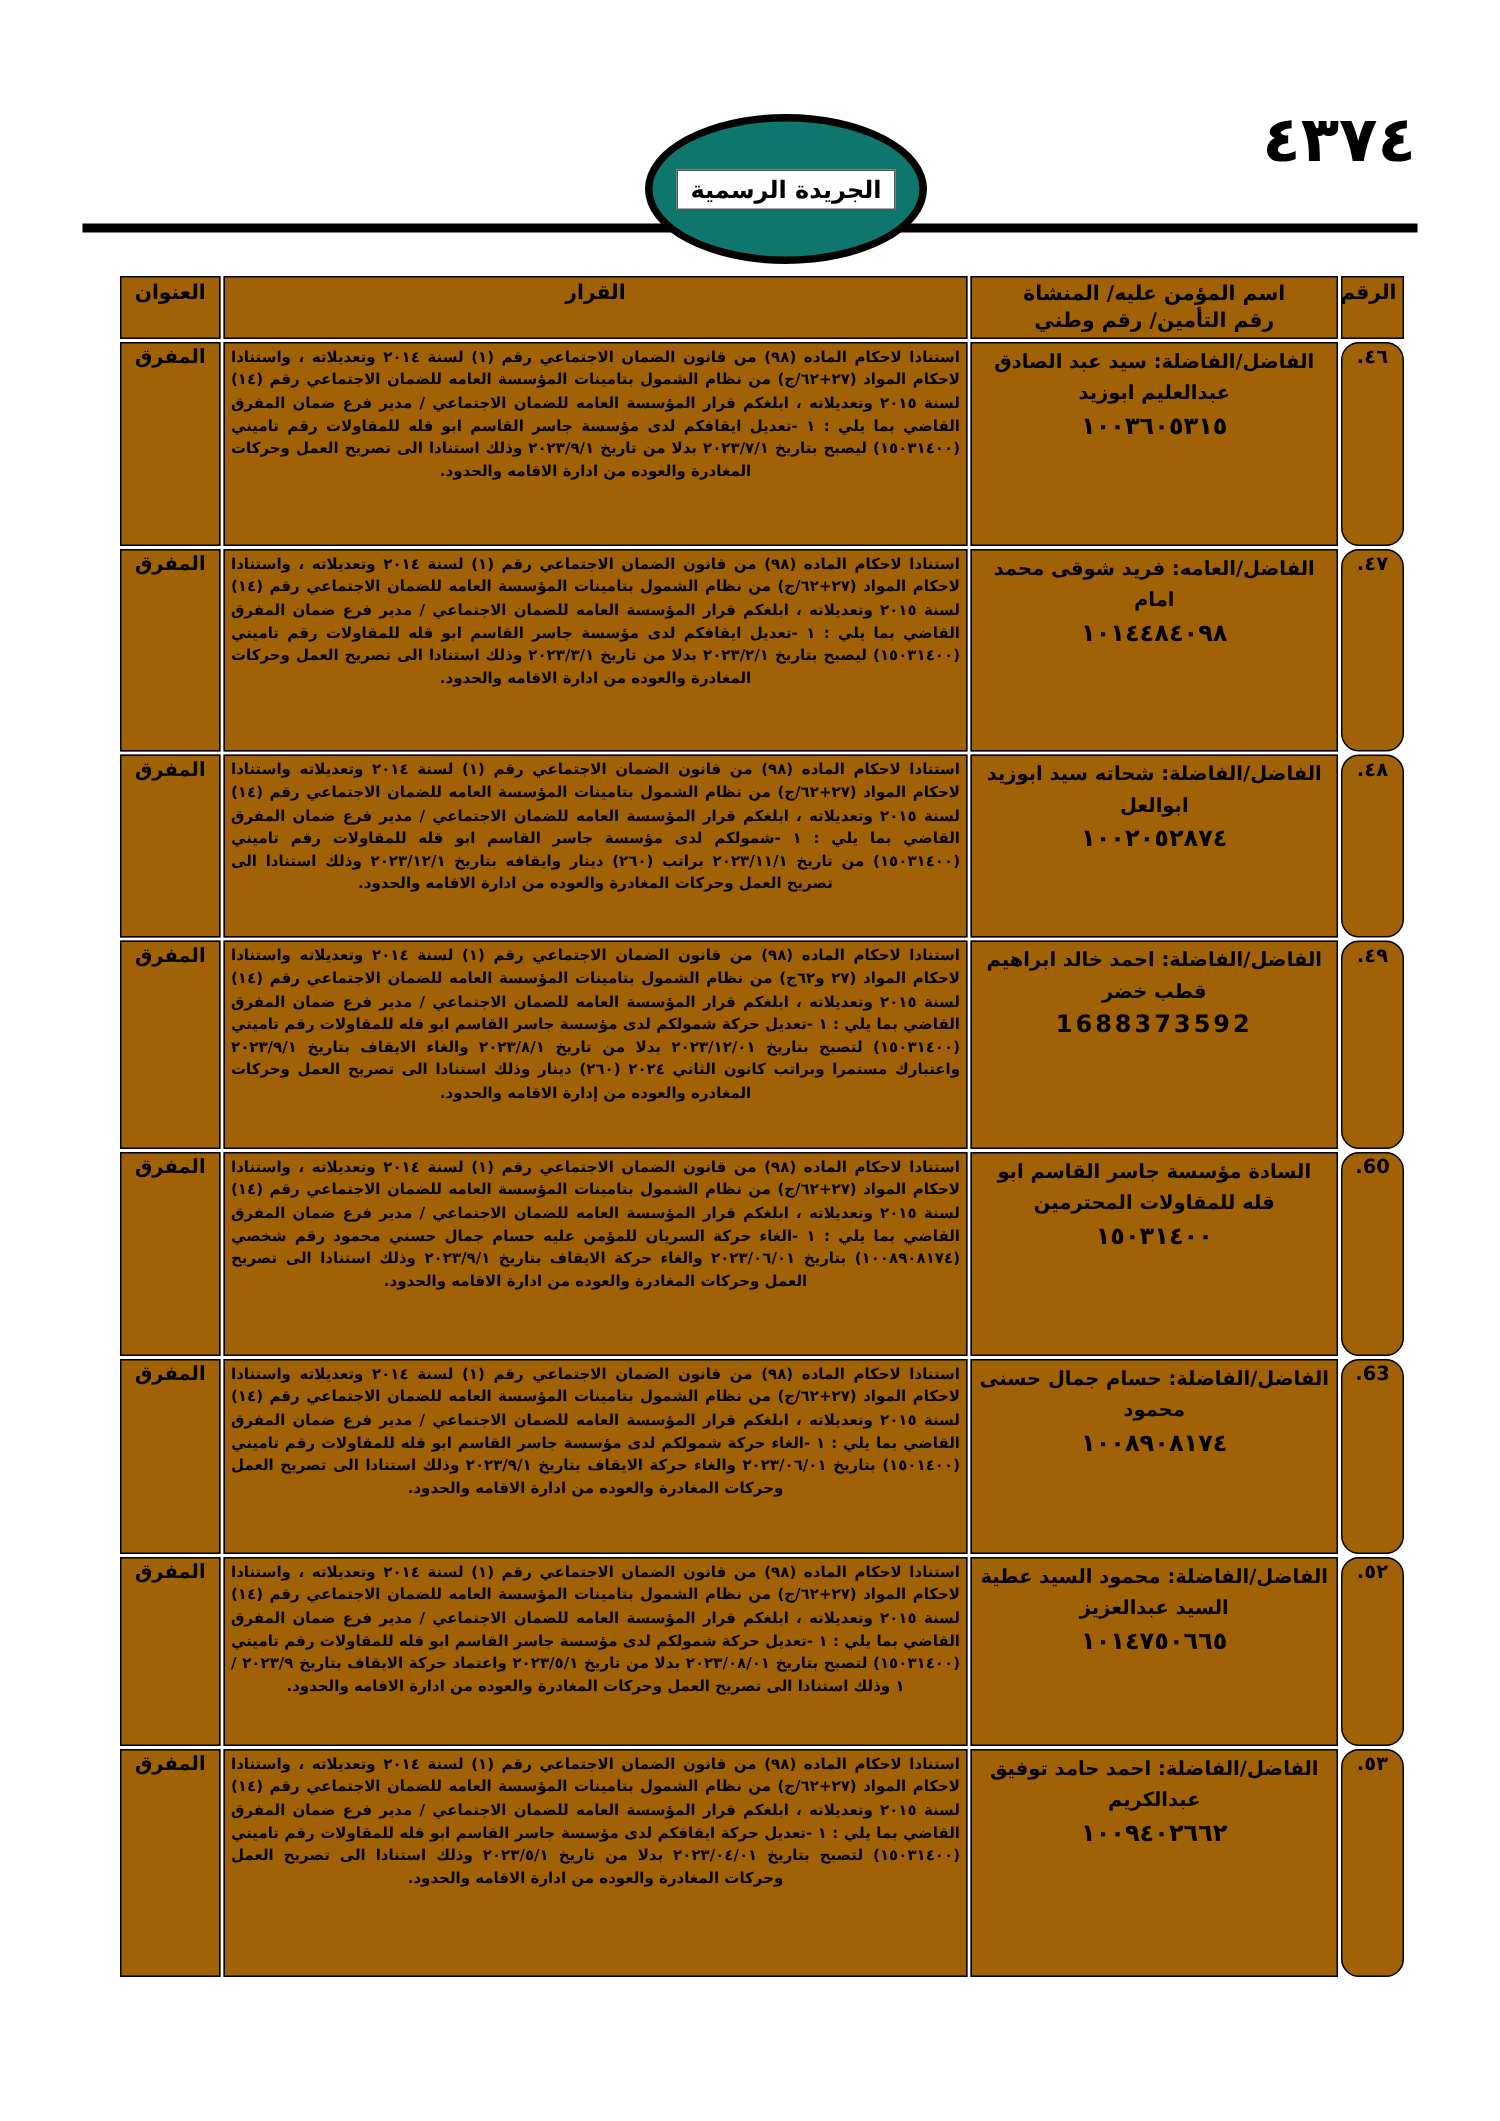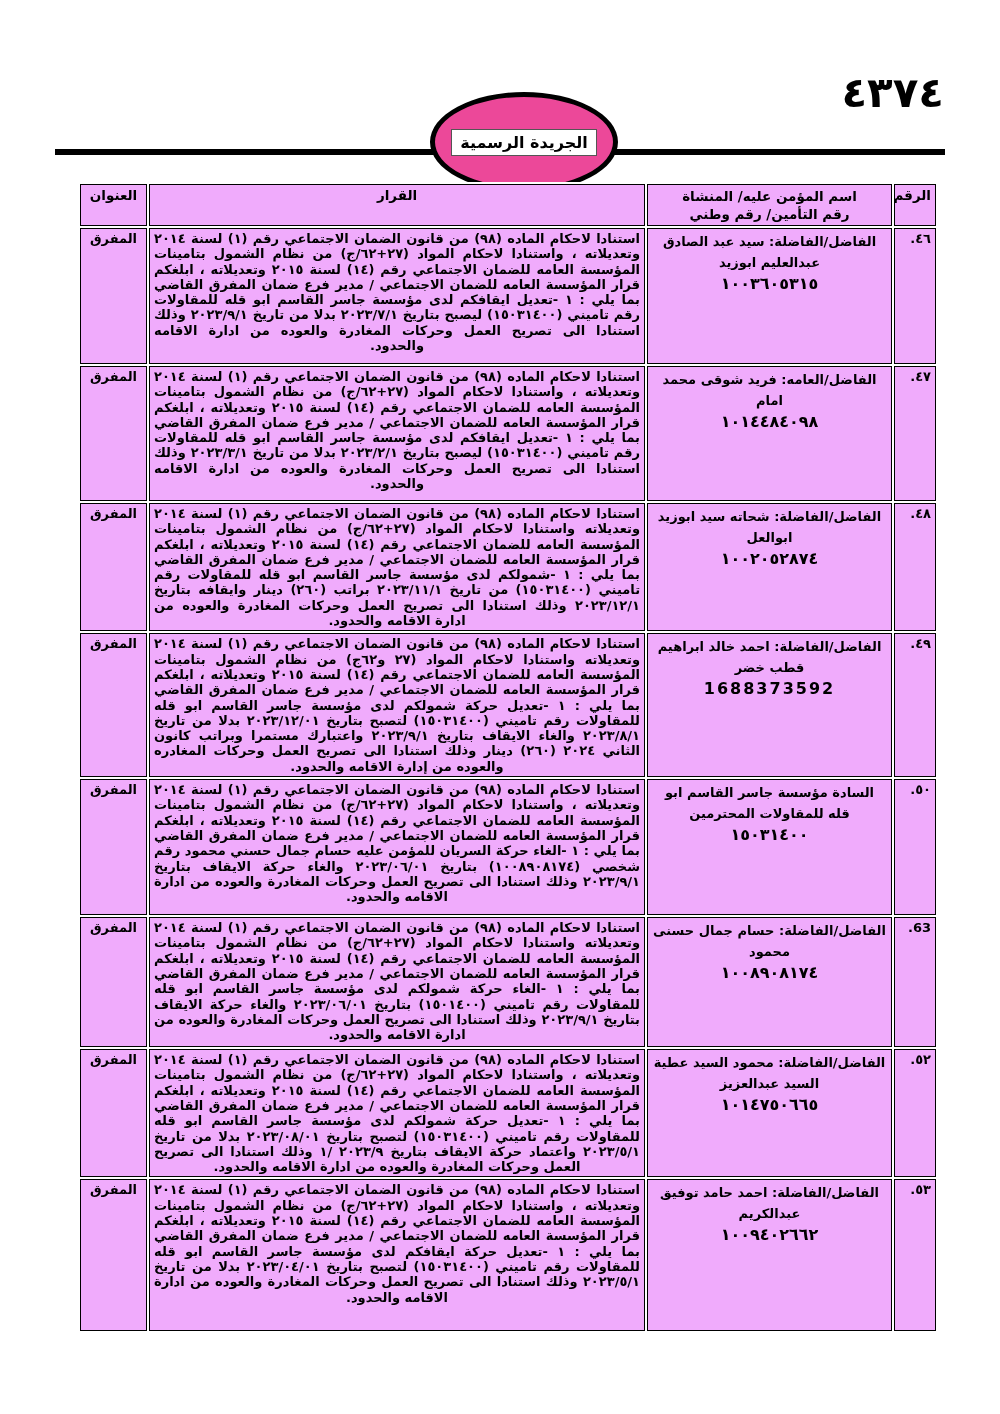--- a/index.html
+++ b/index.html
@@ -16,74 +16,74 @@
   .page-number{
     position:absolute;top:68px;left:852px;width:92px;
     font-size:42px;font-weight:bold;
     letter-spacing:1px;
   }
   .header-rule{
     position:absolute;top:149px;left:55px;width:890px;height:6px;
     background:#000;
   }
   .gazette-ellipse{
-    position:absolute;top:92px;left:430px;width:188px;height:100px;
-    background:#ec4899;border:5px solid #000;border-radius:50%;
+    position:absolute;top:76px;left:430px;width:188px;height:100px;
+    background:#0f766e;border:5px solid #000;border-radius:50%;
     display:flex;align-items:center;justify-content:center;
     box-sizing:border-box;
   }
   .gazette-title-box{
     border:1.5px solid #555;padding:3px 8px;background:#fff;
     font-size:16px;font-weight:bold;white-space:nowrap;
   }
   
   .gazette-table{
     position:absolute;top:182px;right:62px;
     width:850px;
     border-collapse:separate;border-spacing:2px;
     background:#fff;
     table-layout:fixed;
   }
   .gazette-table td,.gazette-table th{
     border:1.8px solid #000;
     vertical-align:top;
     padding:2px 4px;
     box-sizing:border-box;
-    background:#f0abfc;
+    background:#a16207;
     font-weight:bold;
   }
   col.c-serial{width:42px;}
   col.c-name{width:245px;}
   col.c-decision{width:496px;}
   col.c-address{width:67px;}
   thead th{
     font-size:13.5px;text-align:center;vertical-align:top;padding-top:3px;
     height:40px;font-weight:bold;
   }
   .hdr-two-line{line-height:18px;}
   tbody tr.row-0 td{height:136px;}
   tbody tr.row-1 td{height:135px;}
   tbody tr.row-2 td{height:122px;}
   tbody tr.row-3 td{height:139px;}
   tbody tr.row-4 td{height:136px;}
   tbody tr.row-5 td{height:130px;}
   tbody tr.row-6 td{height:126px;}
   tbody tr.row-7 td{height:152px;}
   .serial-cell{
-    font-size:13px;text-align:right;padding-top:4px;
+    font-size:13px;text-align:center;padding-top:4px;border-radius:12px;
   }
   .name-cell{
     text-align:center;font-size:13px;line-height:21px;padding-top:3px;
   }
   .insured-number{
     text-align:center;font-size:16px;letter-spacing:2px;
   }
   .decision-cell{padding:2px 5px;}
   .decision-text{
-    font-size:13px;line-height:15.3px;
+    font-size:10px;line-height:15.3px;
     text-align:justify;text-align-last:center;
     margin:0;
   }
   .address-cell{
     text-align:center;font-size:13px;padding-top:4px;margin-left:32px;
   }
 </style>
 </head>
 <body>
 
@@ -154,21 +154,21 @@
         <td class="name-cell">
           <div>الفاضل/الفاضلة: احمد خالد ابراهيم قطب خضر</div>
           <div class="insured-number">1688373592</div>
         </td>
         <td class="decision-cell">
           <p class="decision-text">استنادا لاحكام الماده (٩٨) من قانون الضمان الاجتماعي رقم (١) لسنة ٢٠١٤ وتعديلاته واستنادا لاحكام المواد (٢٧ و٦٢ج) من نظام الشمول بتامينات المؤسسة العامه للضمان الاجتماعي رقم (١٤) لسنة ٢٠١٥ وتعديلاته ، ابلغكم قرار المؤسسة العامه للضمان الاجتماعي / مدير فرع ضمان المفرق القاضي بما يلي : ١ -تعديل حركة شمولكم لدى مؤسسة جاسر القاسم ابو قله للمقاولات رقم تاميني (١٥٠٣١٤٠٠) لتصبح بتاريخ ٢٠٢٣/١٢/٠١ بدلا من تاريخ ٢٠٢٣/٨/١ والغاء الايقاف بتاريخ ٢٠٢٣/٩/١ واعتبارك مستمرا وبراتب كانون الثاني ٢٠٢٤ (٢٦٠) دينار وذلك استنادا الى تصريح العمل وحركات المغادره والعوده من إدارة الاقامه والحدود.</p>
         </td>
         <td class="address-cell">المفرق</td>
       </tr>
       <tr class="row-4">
-        <td class="serial-cell">٥٠.</td>
+        <td class="serial-cell">60.</td>
         <td class="name-cell">
           <div>السادة مؤسسة جاسر القاسم ابو قله للمقاولات المحترمين</div>
           <div class="insured-number">١٥٠٣١٤٠٠</div>
         </td>
         <td class="decision-cell">
           <p class="decision-text">استنادا لاحكام الماده (٩٨) من قانون الضمان الاجتماعي رقم (١) لسنة ٢٠١٤ وتعديلاته ، واستنادا لاحكام المواد (٢٧+٦٢/ج) من نظام الشمول بتامينات المؤسسة العامه للضمان الاجتماعي رقم (١٤) لسنة ٢٠١٥ وتعديلاته ، ابلغكم قرار المؤسسة العامه للضمان الاجتماعي / مدير فرع ضمان المفرق القاضي بما يلي : ١ -الغاء حركة السريان للمؤمن عليه حسام جمال حسني محمود رقم شخصي (١٠٠٨٩٠٨١٧٤) بتاريخ ٢٠٢٣/٠٦/٠١ والغاء حركة الايقاف بتاريخ ٢٠٢٣/٩/١ وذلك استنادا الى تصريح العمل وحركات المغادرة والعوده من ادارة الاقامه والحدود.</p>
         </td>
         <td class="address-cell">المفرق</td>
       </tr>
       <tr class="row-5">

